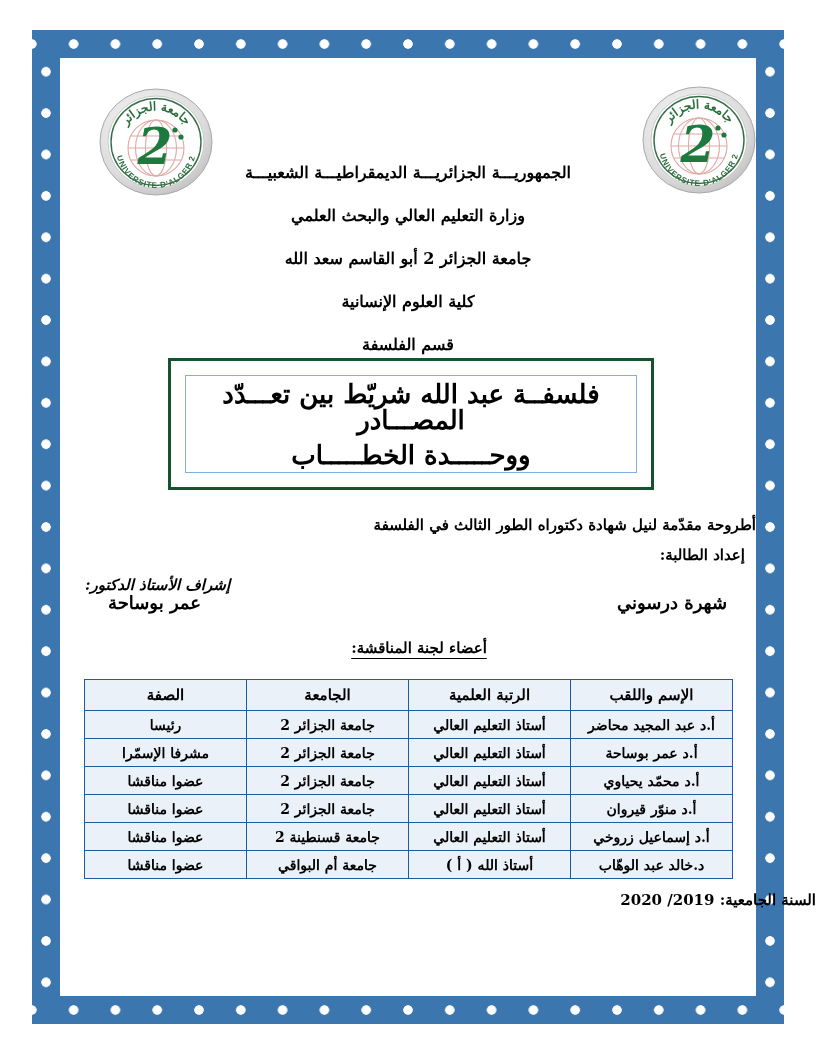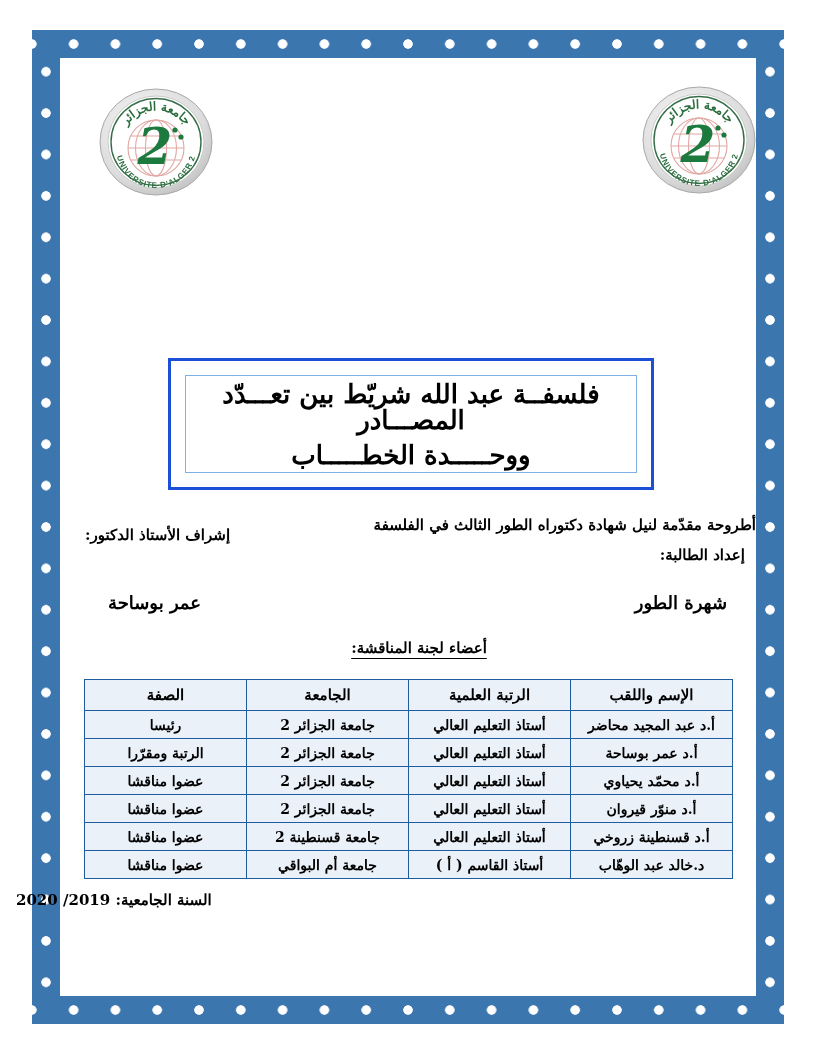--- a/index.html
+++ b/index.html
@@ -31,40 +31,40 @@
 
   
   .header-lines{
     position:absolute;top:151px;left:70px;right:70px;
     text-align:center;direction:rtl;font-weight:bold;font-size:16px;line-height:43px;
   }
 
   
   .title-box{
     position:absolute;top:358px;left:168px;width:486px;height:132px;
-    border:3px solid #1d4ed8;padding:14px;box-sizing:border-box;background:#fff;
+    border:3px solid #14532d;padding:14px;box-sizing:border-box;background:#fff;
   }
   .title-box-inner{
     width:100%;height:100%;border:1.5px solid #7fb2e2;box-sizing:border-box;
     display:flex;flex-direction:column;justify-content:space-around;align-items:center;
     direction:rtl;text-align:center;
   }
   .title-line{font-size:26px;font-weight:bold;line-height:1;}
 
   .subtitle{
     position:absolute;top:516px;left:60px;right:60px;
     text-align:right;direction:rtl;font-weight:bold;font-size:15px;
   }
 
   
   .label-txt{position:absolute;direction:rtl;font-weight:bold;font-size:15px;white-space:nowrap;}
   .name-txt{position:absolute;direction:rtl;font-weight:bold;font-size:18px;white-space:nowrap;text-align:right;}
   #prep-label{top:546px;right:71px;}
   #prep-name{top:592px;right:89px;}
-  #sup-label{top:526px;left:85px;}
+  #sup-label{top:576px;left:85px;font-style:italic;}
   #sup-name{top:592px;left:108px;}
 
   .committee-heading{
     position:absolute;top:639px;left:0;right:0;text-align:center;direction:rtl;
     font-weight:bold;font-size:15px;margin-left:22px;
   }
   .committee-heading span{text-decoration:underline;text-underline-offset:5px;}
 
   
   table.committee{
@@ -73,21 +73,21 @@
     background:#ebf1f9;
   }
   table.committee th,table.committee td{
     border:1.6px solid #1e5c9e;text-align:center;vertical-align:middle;
     font-weight:bold;padding:0 4px;background:#ebf1f9;
   }
   table.committee th{height:30px;font-size:15px;}
   table.committee td{height:27px;font-size:14px;margin-left:32px;}
 
   .year-line{
-    position:absolute;top:891px;left:0;right:0;text-align:left;direction:rtl;
+    position:absolute;top:891px;left:0;right:0;text-align:right;direction:rtl;
     font-weight:bold;font-size:15px;padding-left:16px;
   }
 
   .latin-arc{font-family:"Liberation Sans",sans-serif;font-weight:bold;letter-spacing:0.8px;}
 </style>
 </head>
 <body>
 
 <div class="page">
 
@@ -153,32 +153,39 @@
     <circle cx="77" cy="42" r="2.6" fill="#1d7a3e"></circle>
     <circle cx="83" cy="49" r="2.6" fill="#1d7a3e"></circle>
     <text font-size="12" font-weight="bold" fill="#2c6e3f" text-anchor="middle">
       <textPath href="#topArc2" xlink:href="#topArc2" startOffset="50%">جامعة الجزائر</textPath>
     </text>
     <text class="latin-arc" font-size="8" fill="#2c6e3f" text-anchor="middle">
       <textPath href="#botArc2" xlink:href="#botArc2" startOffset="50%">UNIVERSITE D'ALGER 2</textPath>
     </text>
   </svg>
 
+  <div class="header-lines">
+    <div>الجمهوريـــة الجزائريـــة الديمقراطيـــة الشعبيـــة</div>
+    <div>وزارة التعليم العالي والبحث العلمي</div>
+    <div>جامعة الجزائر 2 أبو القاسم سعد الله</div>
+    <div>كلية العلوم الإنسانية</div>
+    <div>قسم الفلسفة</div>
+  </div>
 
   <div class="title-box">
     <div class="title-box-inner">
       <div class="title-line">فلسفــة عبد الله شريّط بين تعـــدّد المصـــادر</div>
       <div class="title-line">ووحـــــدة الخطـــــاب</div>
     </div>
   </div>
 
   <div class="subtitle">أطروحة مقدّمة لنيل شهادة دكتوراه الطور الثالث في الفلسفة</div>
 
   <div id="prep-label" class="label-txt">إعداد الطالبة:</div>
-  <div id="prep-name" class="name-txt">شهرة الطور</div>
+  <div id="prep-name" class="name-txt">شهرة درسوني</div>
   <div id="sup-label" class="label-txt">إشراف الأستاذ الدكتور:</div>
   <div id="sup-name" class="name-txt">عمر بوساحة</div>
 
   <div class="committee-heading">
     <span>أعضاء لجنة المناقشة:</span>
   </div>
 
   <table class="committee">
     <thead>
       <tr>
@@ -192,43 +199,43 @@
       <tr>
         <td>أ.د عبد المجيد محاضر</td>
         <td>أستاذ التعليم العالي</td>
         <td>جامعة الجزائر 2</td>
         <td>رئيسا</td>
       </tr>
       <tr>
         <td>أ.د عمر بوساحة</td>
         <td>أستاذ التعليم العالي</td>
         <td>جامعة الجزائر 2</td>
-        <td>الرتبة ومقرّرا</td>
+        <td>مشرفا الإسمّرا</td>
       </tr>
       <tr>
         <td>أ.د محمّد يحياوي</td>
         <td>أستاذ التعليم العالي</td>
         <td>جامعة الجزائر 2</td>
         <td>عضوا مناقشا</td>
       </tr>
       <tr>
         <td>أ.د منوّر قيروان</td>
         <td>أستاذ التعليم العالي</td>
         <td>جامعة الجزائر 2</td>
         <td>عضوا مناقشا</td>
       </tr>
       <tr>
-        <td>أ.د قسنطينة زروخي</td>
+        <td>أ.د إسماعيل زروخي</td>
         <td>أستاذ التعليم العالي</td>
         <td>جامعة قسنطينة 2</td>
         <td>عضوا مناقشا</td>
       </tr>
       <tr>
         <td>د.خالد عبد الوهّاب</td>
-        <td>أستاذ القاسم ( أ )</td>
+        <td>أستاذ الله ( أ )</td>
         <td>جامعة أم البواقي</td>
         <td>عضوا مناقشا</td>
       </tr>
     </tbody>
   </table>
 
   <div class="year-line">السنة الجامعية: 2019/ 2020</div>
 
 </div>
 

